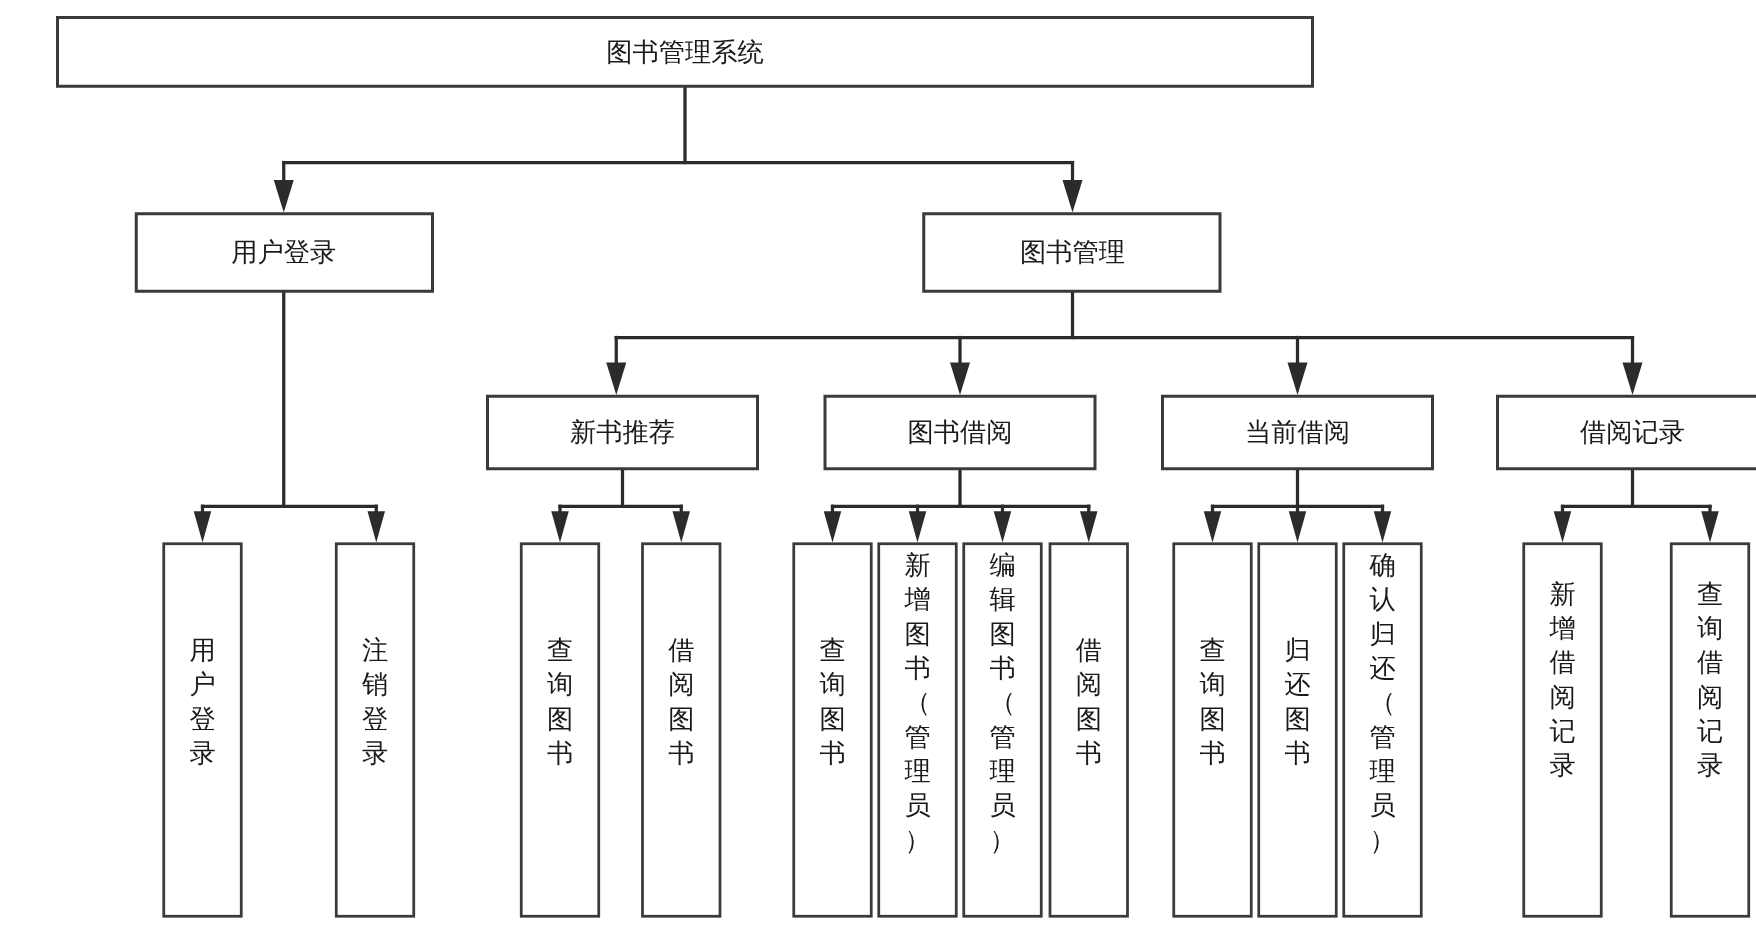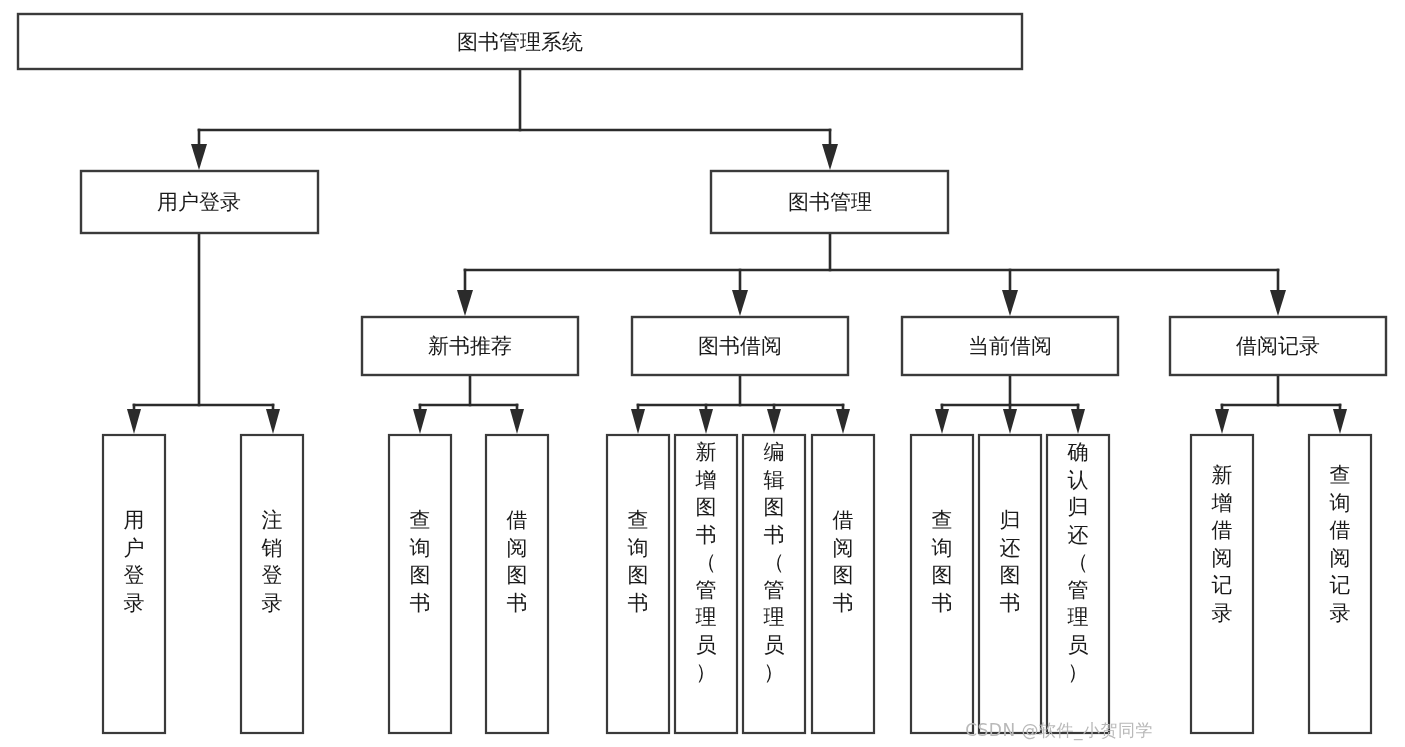--- a/index.html
+++ b/index.html
@@ -12,20 +12,21 @@
     width: 1405px;
     height: 747px;
     font-family: "DejaVu Sans", "Liberation Sans", sans-serif;
     overflow: hidden;
     position: relative;
   }
   #diagram-root {
     position: relative;
     width: 1163px;
     height: 747px;
+    margin-left: 28px;
   }
   svg#tree-svg {
     position: absolute;
     left: 0;
     top: 0;
     width: 1405px;
     height: 747px;
     display: block;
   }
   .node-box {
@@ -248,15 +249,14 @@
       <text class="leaf-label" x="1222" y="482"><tspan x="1222" y="482">新</tspan><tspan x="1222" y="509.5">增</tspan><tspan x="1222" y="537">借</tspan><tspan x="1222" y="564.5">阅</tspan><tspan x="1222" y="592">记</tspan><tspan x="1222" y="619.5">录</tspan></text>
     </g>
 
     <g>
       <rect class="node-box-thin" x="1309" y="435" width="62" height="298"></rect>
       <text class="leaf-label" x="1340" y="482"><tspan x="1340" y="482">查</tspan><tspan x="1340" y="509.5">询</tspan><tspan x="1340" y="537">借</tspan><tspan x="1340" y="564.5">阅</tspan><tspan x="1340" y="592">记</tspan><tspan x="1340" y="619.5">录</tspan></text>
     </g>
 
   </svg>
 
-  <div class="watermark-text">CSDN @软件_小贺同学</div>
 
 </div>
 
 </body></html>

